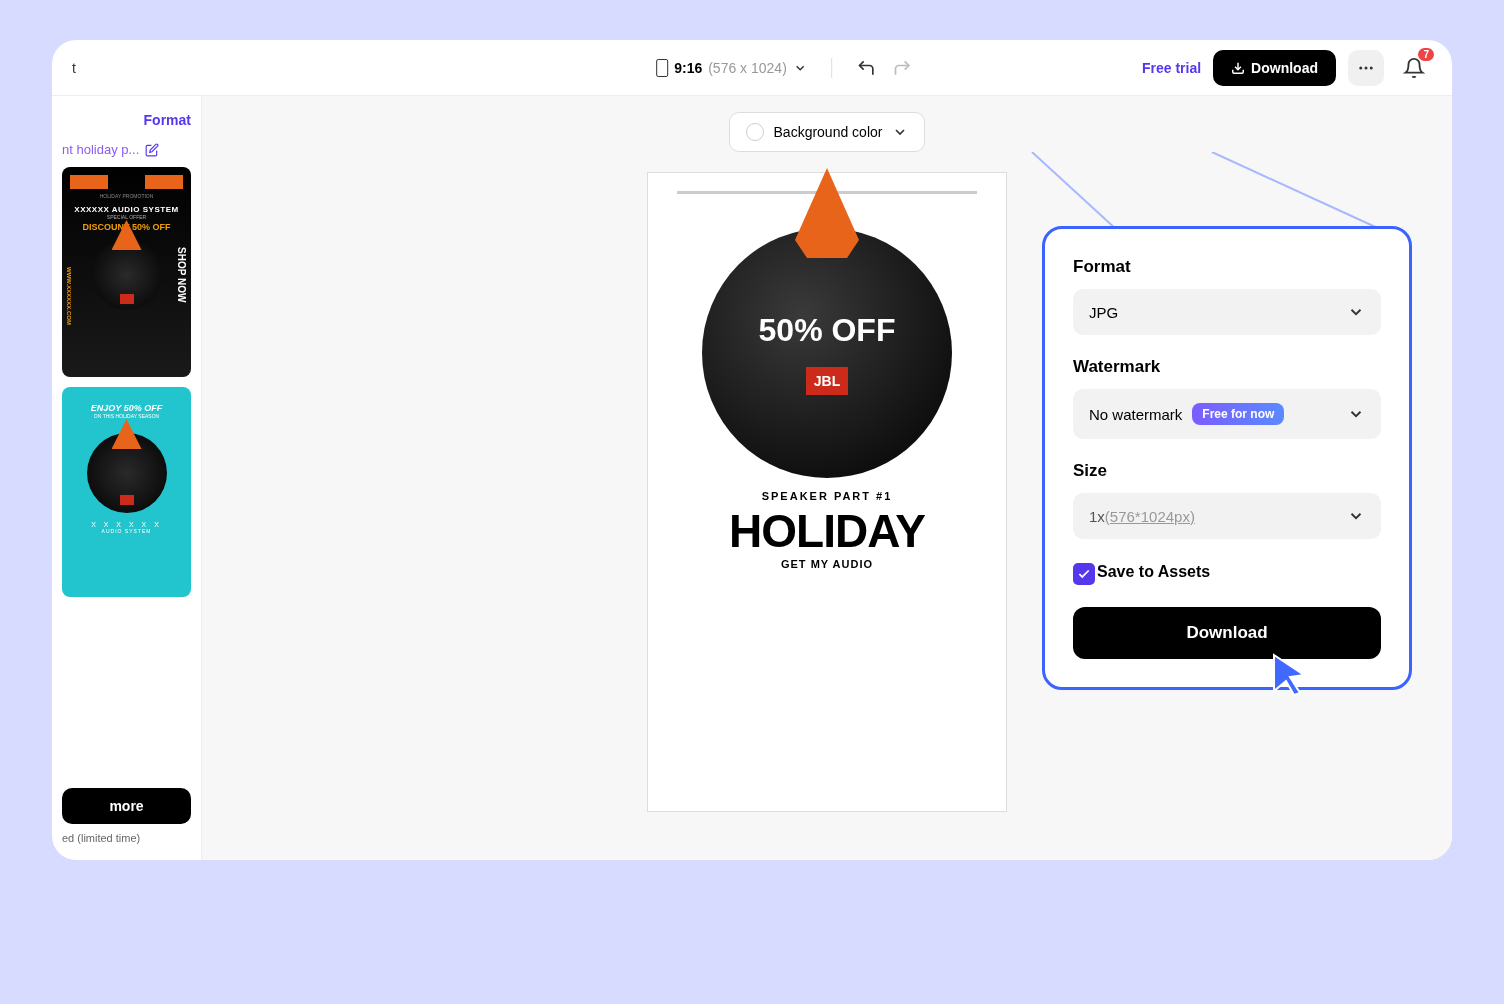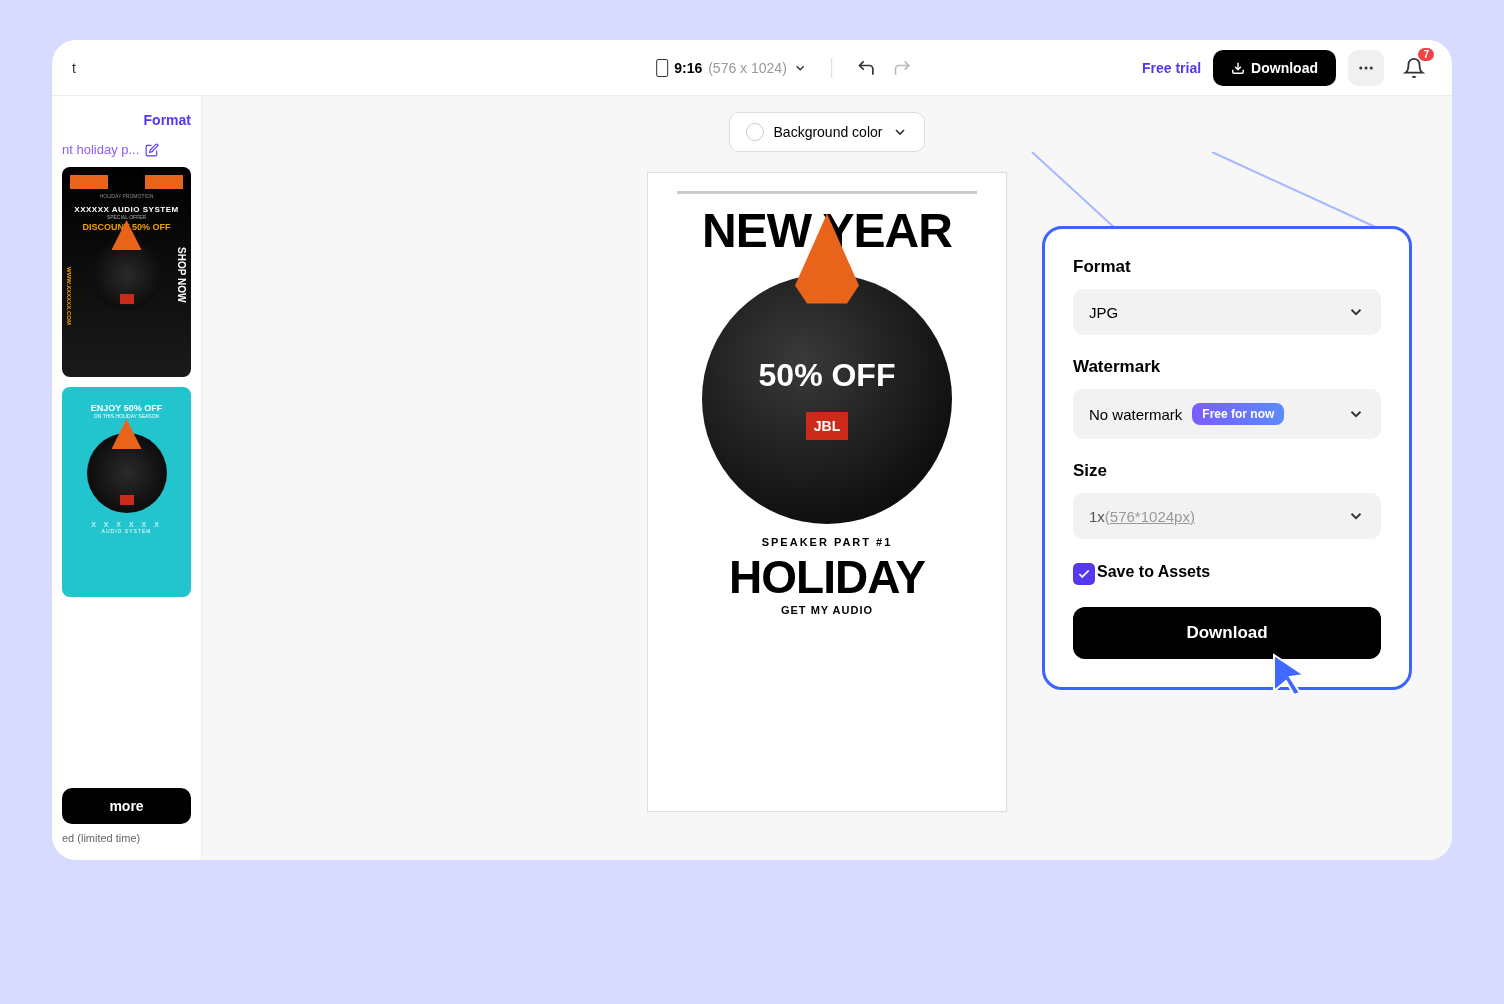--- a/index.html
+++ b/index.html
@@ -28,21 +28,21 @@
     .thumb1 { background: linear-gradient(#000, #1a1a1a); display: flex; flex-direction: column; align-items: center; padding: 8px; }
     .thumb1 .orange-bars { display: flex; justify-content: space-between; width: 100%; }
     .thumb1 .ob { width: 38px; height: 14px; background: #e8641a; }
     .thumb1 .txt { color: #fff; font-size: 8px; font-weight: 800; text-align: center; margin-top: 6px; letter-spacing: 0.5px; }
     .thumb1 .disc { color: #f59e0b; font-size: 9px; font-weight: 800; margin-top: 2px; }
     .thumb1 .spk { width: 70px; height: 70px; background: radial-gradient(#2a2a2a, #000); border-radius: 50%; margin-top: 8px; position: relative; }
     .thumb1 .clip { width: 30px; height: 30px; background: #e8641a; clip-path: polygon(50% 0, 100% 100%, 0 100%); position: absolute; top: -20px; left: 20px; }
     .thumb1 .shop { color:#fff; font-size:10px; font-weight:900; writing-mode:vertical-rl; position:absolute; right:4px; top:80px; }
     .thumb1 .url { color:#f59e0b; font-size:6px; font-weight:700; writing-mode:vertical-rl; position:absolute; left:4px; top:100px; }
     .thumb2 { background: #22c5ce; display: flex; flex-direction: column; align-items: center; padding: 10px; }
-    .thumb2 .t2txt { color: #fff; font-size: 9px; font-weight: 800; margin-top: 6px; }
+    .thumb2 .t2txt { color: #fff; font-size: 9px; font-weight: 800; font-style: italic; margin-top: 6px; }
     .thumb2 .spk2 { width: 80px; height: 80px; background: radial-gradient(#2a2a2a, #000); border-radius: 50%; margin-top: 14px; position: relative; }
     .thumb2 .clip2 { width: 30px; height: 30px; background: #e8641a; clip-path: polygon(50% 0, 100% 100%, 0 100%); position: absolute; top: -14px; left: 25px; }
     .thumb2 .xs { color:#fff; font-size:7px; letter-spacing:3px; margin-top:8px; }
     .more-btn { background: #000; color: #fff; padding: 10px; border-radius: 10px; font-weight: 600; text-align: center; cursor: pointer; font-size: 14px; margin-top: auto; }
     .limited { font-size: 11px; color: #666; margin-top: 8px; }
     
     .canvas-area { flex: 1; background: #f7f7f8; display: flex; flex-direction: column; align-items: center; padding-top: 16px; position: relative; overflow: hidden; }
     .bg-color-btn { background: #fff; border: 1px solid #ddd; padding: 10px 16px; border-radius: 10px; display: flex; align-items: center; gap: 10px; font-size: 14px; font-weight: 500; cursor: pointer; margin-bottom: 20px; }
     .color-sw { width: 18px; height: 18px; border-radius: 50%; border: 1px solid #ccc; background: #fff; }
     
@@ -180,21 +180,20 @@
       <div class="bg-color-btn">
         <span class="color-sw"></span>
         <span>Background color</span>
         <svg class="chev" width="16" height="16" viewBox="0 0 24 24" fill="none" stroke="#333" stroke-width="2.5">
             <polyline points="6 9 12 15 18 9"></polyline>
           </svg>
       </div>
 
       <div class="preview">
         <div class="pv-line"></div>
-        <div class="pv-title">NEW YEAR</div>
         <div class="pv-speaker">
           <div class="pv-clip"></div>
           <div class="pv-off">50% OFF</div>
           <div class="pv-jbl">JBL</div>
         </div>
         <div class="pv-sub">SPEAKER  PART #1</div>
         <div class="pv-holiday">HOLIDAY</div>
         <div class="pv-cta">GET MY AUDIO</div>
       </div>
     </div>

